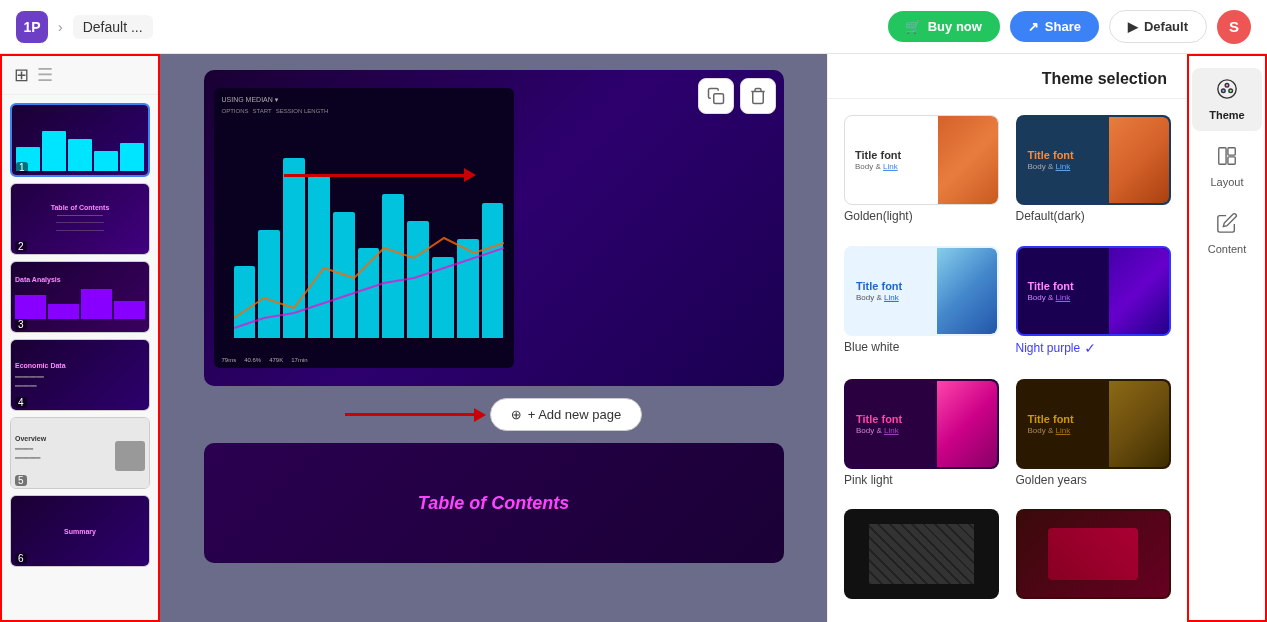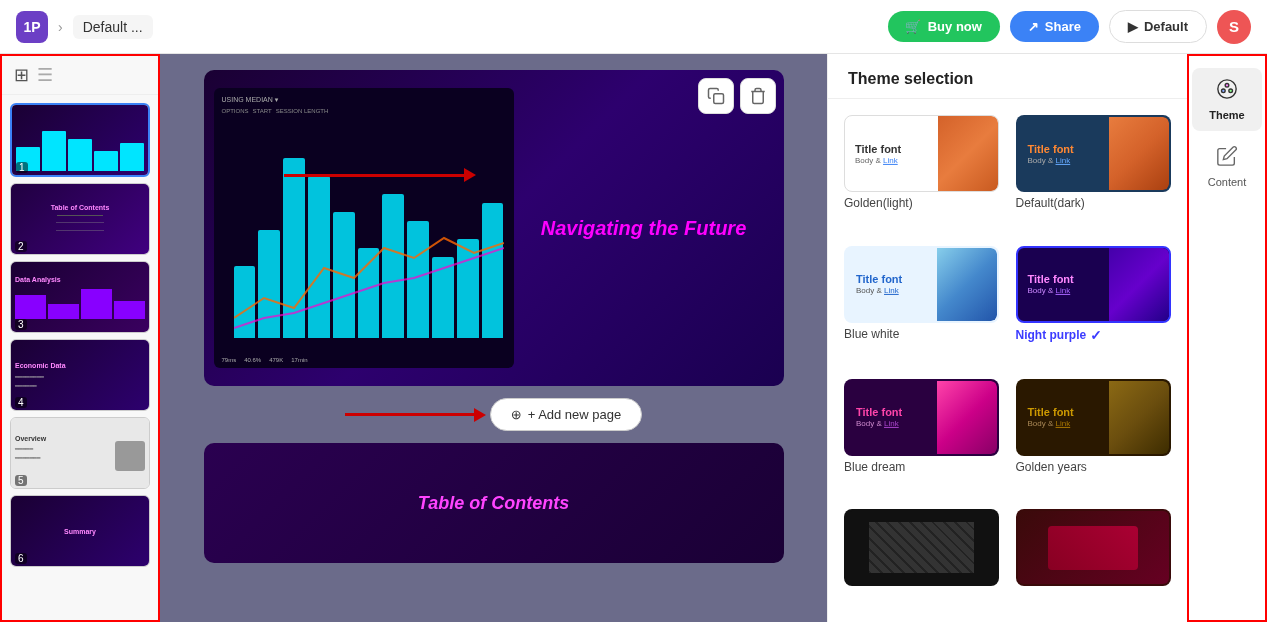--- a/index.html
+++ b/index.html
@@ -207,52 +207,53 @@
       background: white;
       border-left: 1px solid #eee;
       display: flex;
       flex-direction: column;
       flex-shrink: 0;
       overflow: hidden;
     }
     .theme-panel-header {
       padding: 16px 20px 10px;
       border-bottom: 1px solid #eee;
+      text-align: right;
     }
     .theme-panel-title {
       font-size: 16px; font-weight: 600; color: #222;
     }
     .theme-grid {
       display: grid;
       grid-template-columns: 1fr 1fr;
       gap: 16px;
       padding: 16px;
       overflow-y: auto;
       flex: 1;
     }
     .theme-card {
       display: flex; flex-direction: column; gap: 4px;
       cursor: pointer;
     }
     .theme-card-img {
-      width: 155px; height: 77px;
+      width: 155px; height: 90px;
       border-radius: 8px;
       overflow: hidden;
       border: 2px solid transparent;
       position: relative;
       display: flex; align-items: center; justify-content: center;
     }
     .theme-card.selected .theme-card-img {
       border-color: #3b3bff;
     }
     .theme-card-label {
       font-size: 12px; color: #444; display: flex; align-items: center; gap: 4px;
     }
     .theme-card.selected .theme-card-label {
-      color: #3b3bff; font-weight: 700;
+      color: #3b3bff; font-weight: 400;
     }
     .check-icon { color: #3b3bff; font-size: 14px; }
 
     
     .tc-default-light {
       background: #fff;
       border: 1px solid #ddd;
     }
     .tc-default-dark {
       background: #1a3a5c;
@@ -474,21 +475,20 @@
             <div style="position:absolute;bottom:5px;left:8px;right:8px;display:flex;gap:8px;font-size:6px;color:#aaa;">
               <span>79ms</span>
                 <span>40.6%</span>
                 <span>479K</span>
                 <span>17min</span>
             </div>
           </div>
         </div>
 
         <div class="slide-main-canvas-title">
-          <div>Navigating the Future</div>
         </div>
 
         <div class="slide-tools">
           <div class="slide-tool-btn">
             <svg width="18" height="18" viewBox="0 0 24 24" fill="none" stroke="#666" stroke-width="2">
               <rect x="9" y="9" width="13" height="13" rx="2" ry="2"></rect>
               <path d="M5 15H4a2 2 0 0 1-2-2V4a2 2 0 0 1 2-2h9a2 2 0 0 1 2 2v1"></path>
             </svg>
           </div>
           <div class="slide-tool-btn">
@@ -590,21 +590,21 @@
         <div class="theme-card-img tc-pink-dream">
           <div class="tc-text-block">
             <div class="tc-title" style="color:#ff44aa;">Title font</div>
             <div class="tc-body" style="color:#cc88cc;">Body &amp; <span style="color:#aa44cc;text-decoration:underline;">Link</span></div>
           </div>
           <div class="tc-img-block">
             <div style="width:100%;height:100%;background:linear-gradient(135deg,#ff44aa,#cc0088,#880066);"></div>
           </div>
         </div>
         <div class="theme-card-label">
-          <span>Blue dream</span>
+          <span>Pink light</span>
         </div>
       </div>
 
       <div class="theme-card">
         <div class="theme-card-img tc-golden-years">
           <div class="tc-text-block">
             <div class="tc-title" style="color:#cc9900;">Title font</div>
             <div class="tc-body" style="color:#aa8855;">Body &amp; <span style="color:#aa7700;text-decoration:underline;">Link</span></div>
           </div>
           <div class="tc-img-block">
@@ -643,20 +643,30 @@
           <circle cx="12" cy="8" r="2" fill="#ff88ff"></circle>
           <circle cx="16" cy="14" r="2" fill="#88ff88"></circle>
           <circle cx="8" cy="14" r="2" fill="#88aaff"></circle>
         </svg>
       </div>
       <span class="sidebar-right-item-label">Theme</span>
     </div>
     <div class="sidebar-right-item">
       <div class="sidebar-right-item-icon">
         <svg width="22" height="22" viewBox="0 0 24 24" fill="none" stroke="#666" stroke-width="1.5">
+          <rect x="3" y="3" width="8" height="18" rx="1"></rect>
+          <rect x="13" y="3" width="8" height="8" rx="1"></rect>
+          <rect x="13" y="13" width="8" height="8" rx="1"></rect>
+        </svg>
+      </div>
+      <span class="sidebar-right-item-label">Layout</span>
+    </div>
+    <div class="sidebar-right-item">
+      <div class="sidebar-right-item-icon">
+        <svg width="22" height="22" viewBox="0 0 24 24" fill="none" stroke="#666" stroke-width="1.5">
           <path d="M11 4H4a2 2 0 0 0-2 2v14a2 2 0 0 0 2 2h14a2 2 0 0 0 2-2v-7"></path>
           <path d="M18.5 2.5a2.121 2.121 0 0 1 3 3L12 15l-4 1 1-4 9.5-9.5z"></path>
         </svg>
       </div>
       <span class="sidebar-right-item-label">Content</span>
     </div>
   </div>
 
 </div>
 

